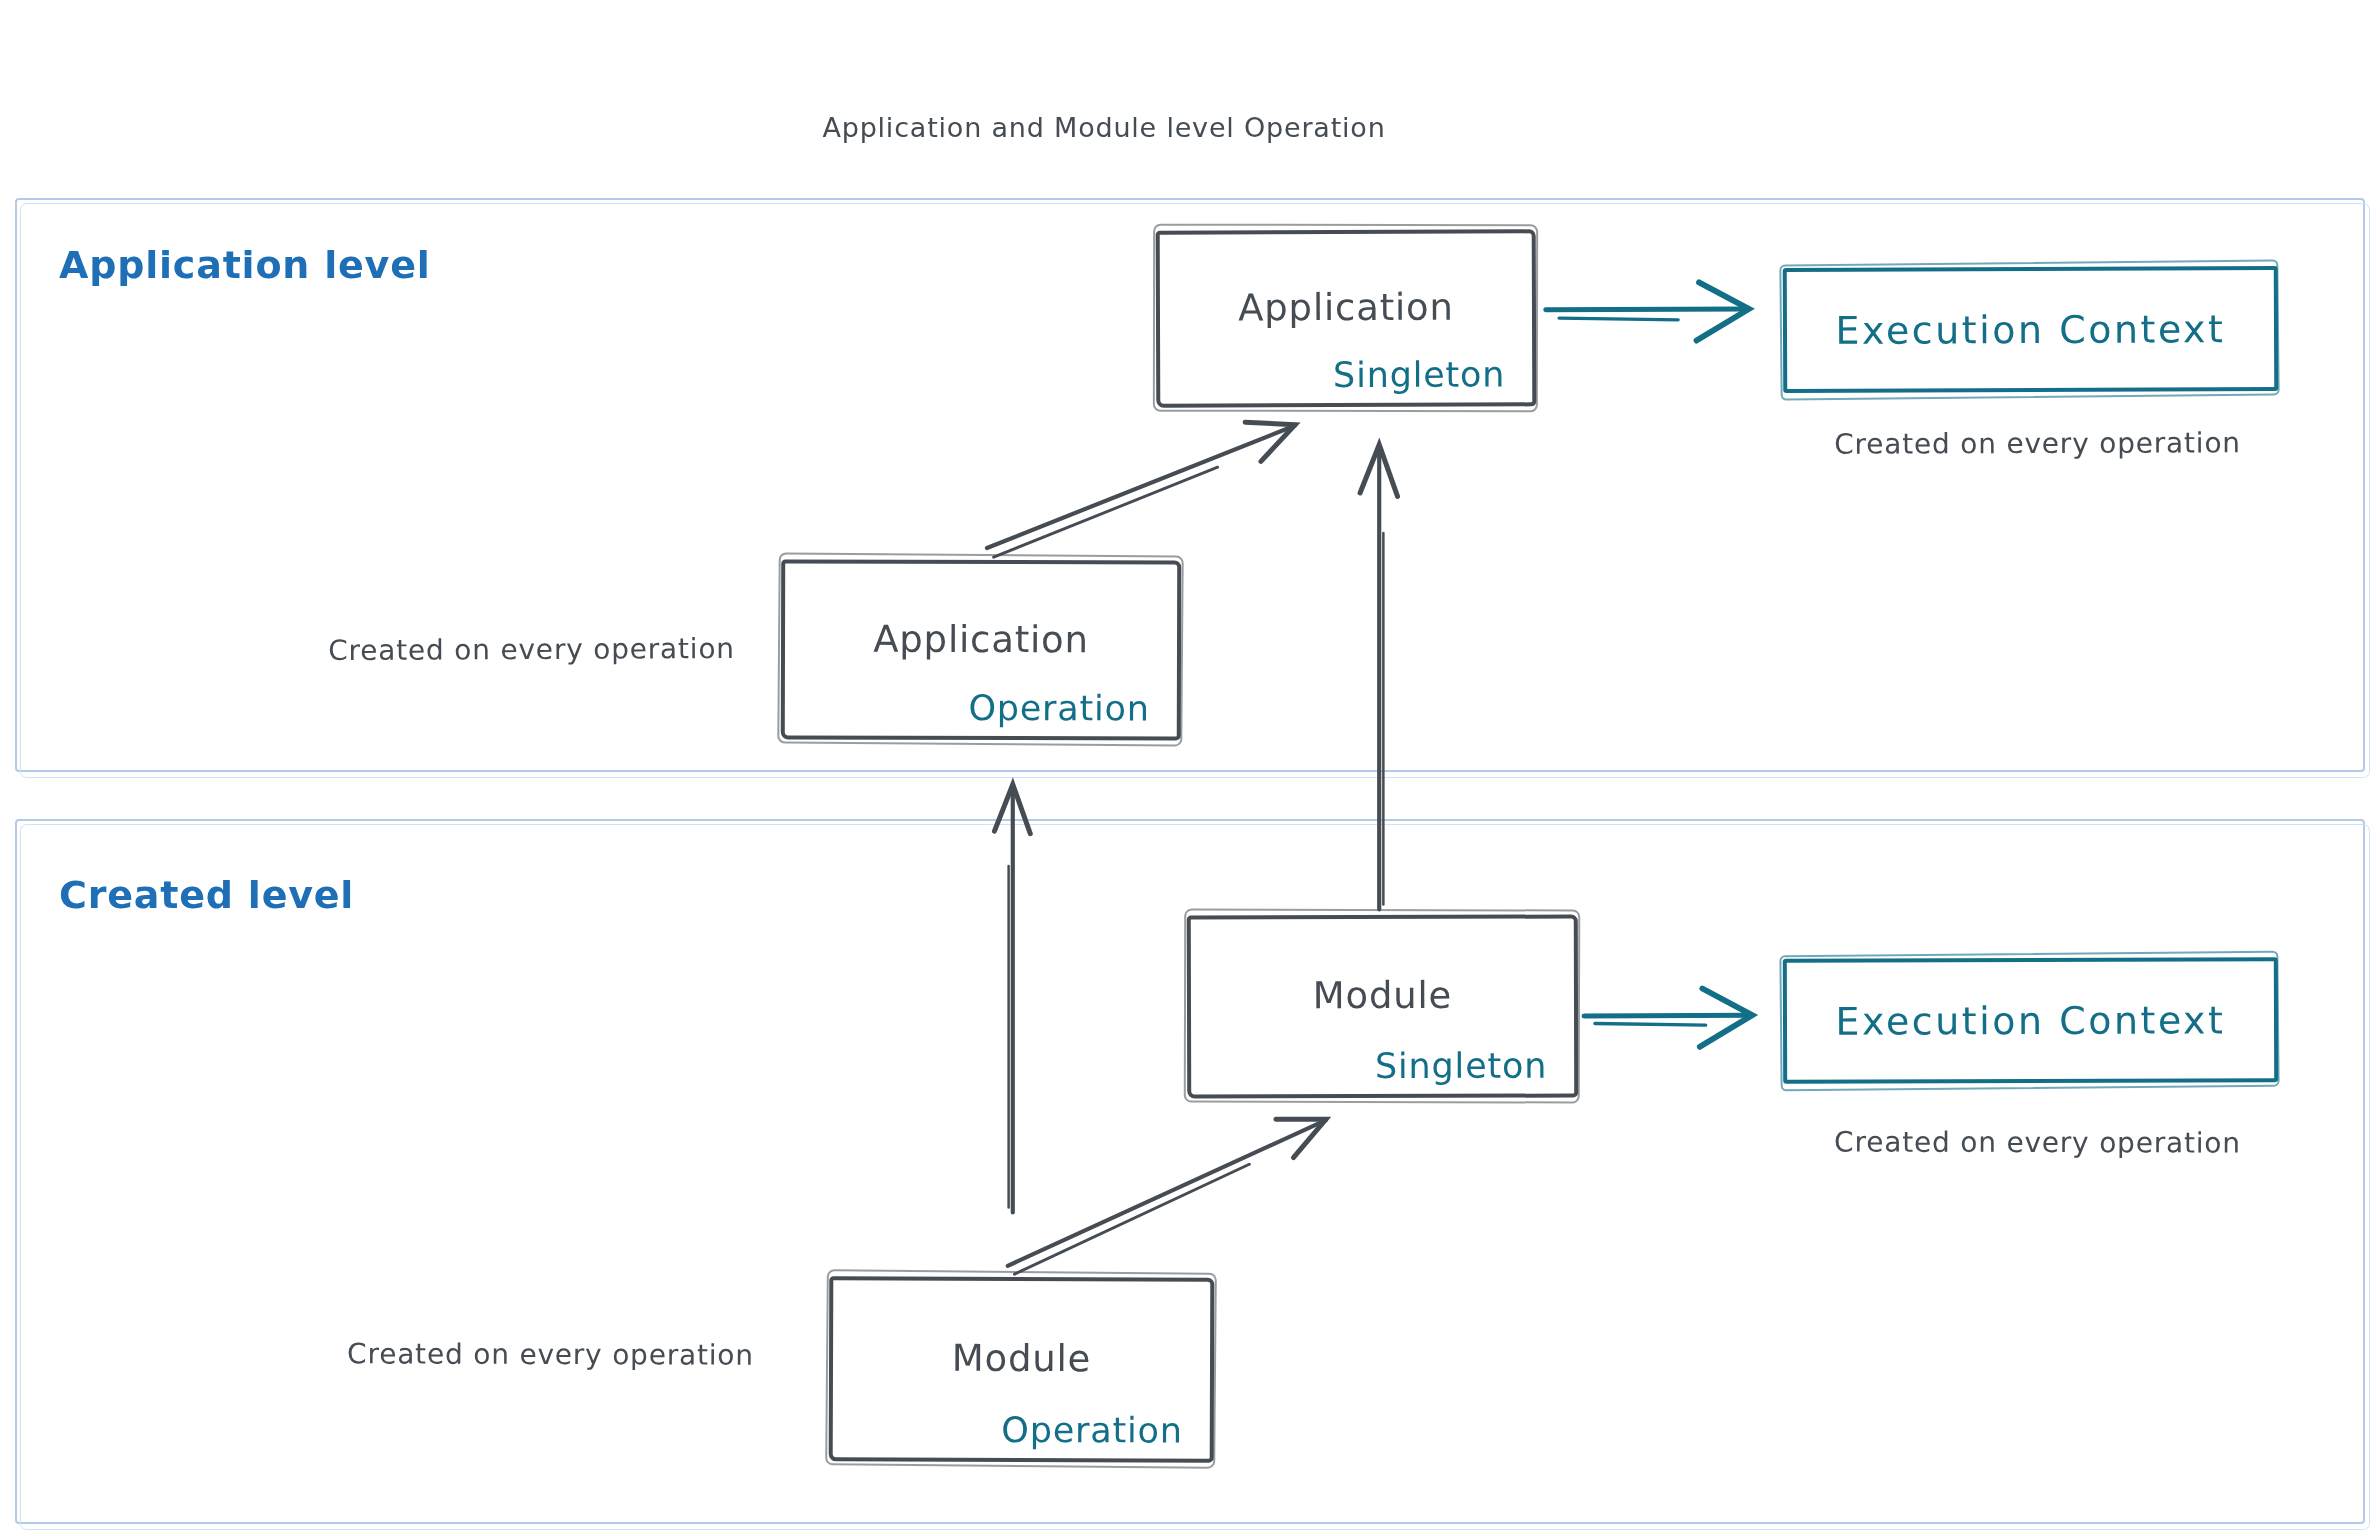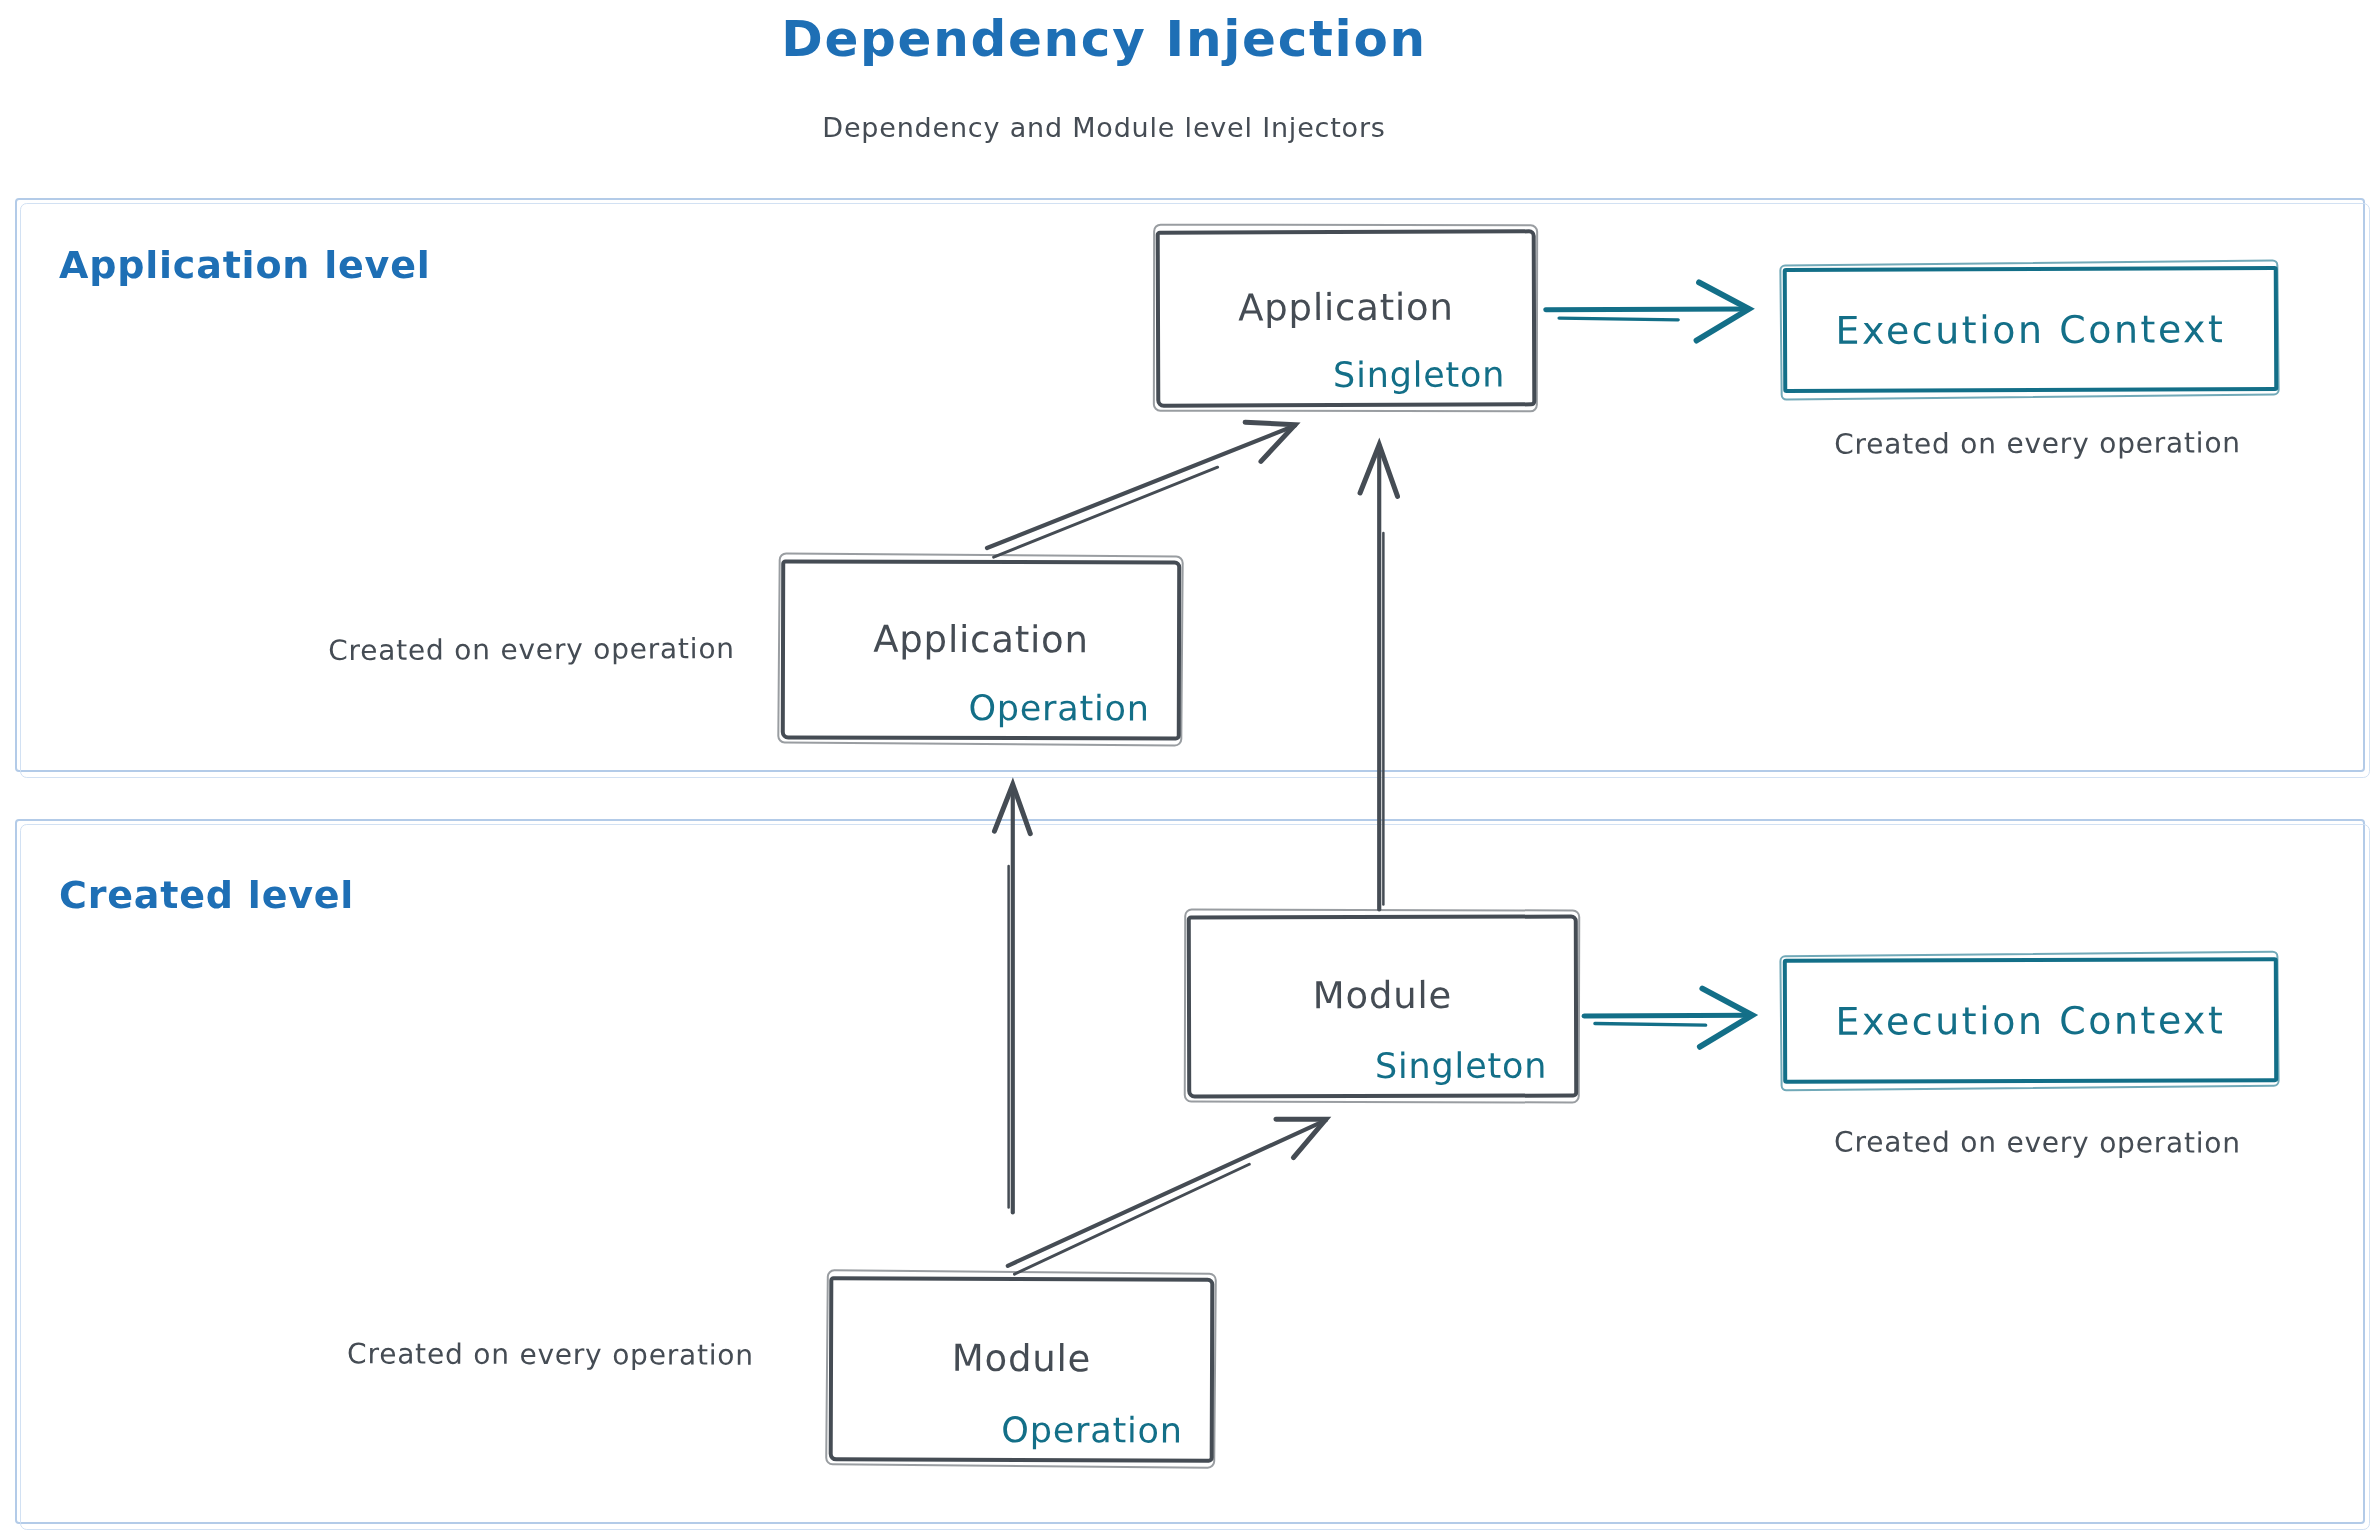--- a/index.html
+++ b/index.html
@@ -85,22 +85,21 @@
   #caption-ctx-app{left:1798px;top:427px;width:479px;transform:rotate(-.2deg);}
   #caption-ctx-mod{left:1798px;top:1126px;width:479px;transform:rotate(.15deg);}
   
   .arrows{position:absolute;left:0;top:0;pointer-events:none;}
 </style>
 </head>
 <body>
 
 <div class="canvas">
 
-  <div class="title">Dependency Injection</div>
-  <div class="subtitle">Dependency and Module level Injectors</div>
+  <div class="subtitle">Application and Module level Operation</div>
 
   <div class="section" id="section-application">
     <div class="section-label">Application level</div>
   </div>
 
   <div class="section" id="section-module">
     <div class="section-label">Created level</div>
   </div>
 
   <svg class="arrows" width="2377" height="1534" viewBox="0 0 2854 1842">

